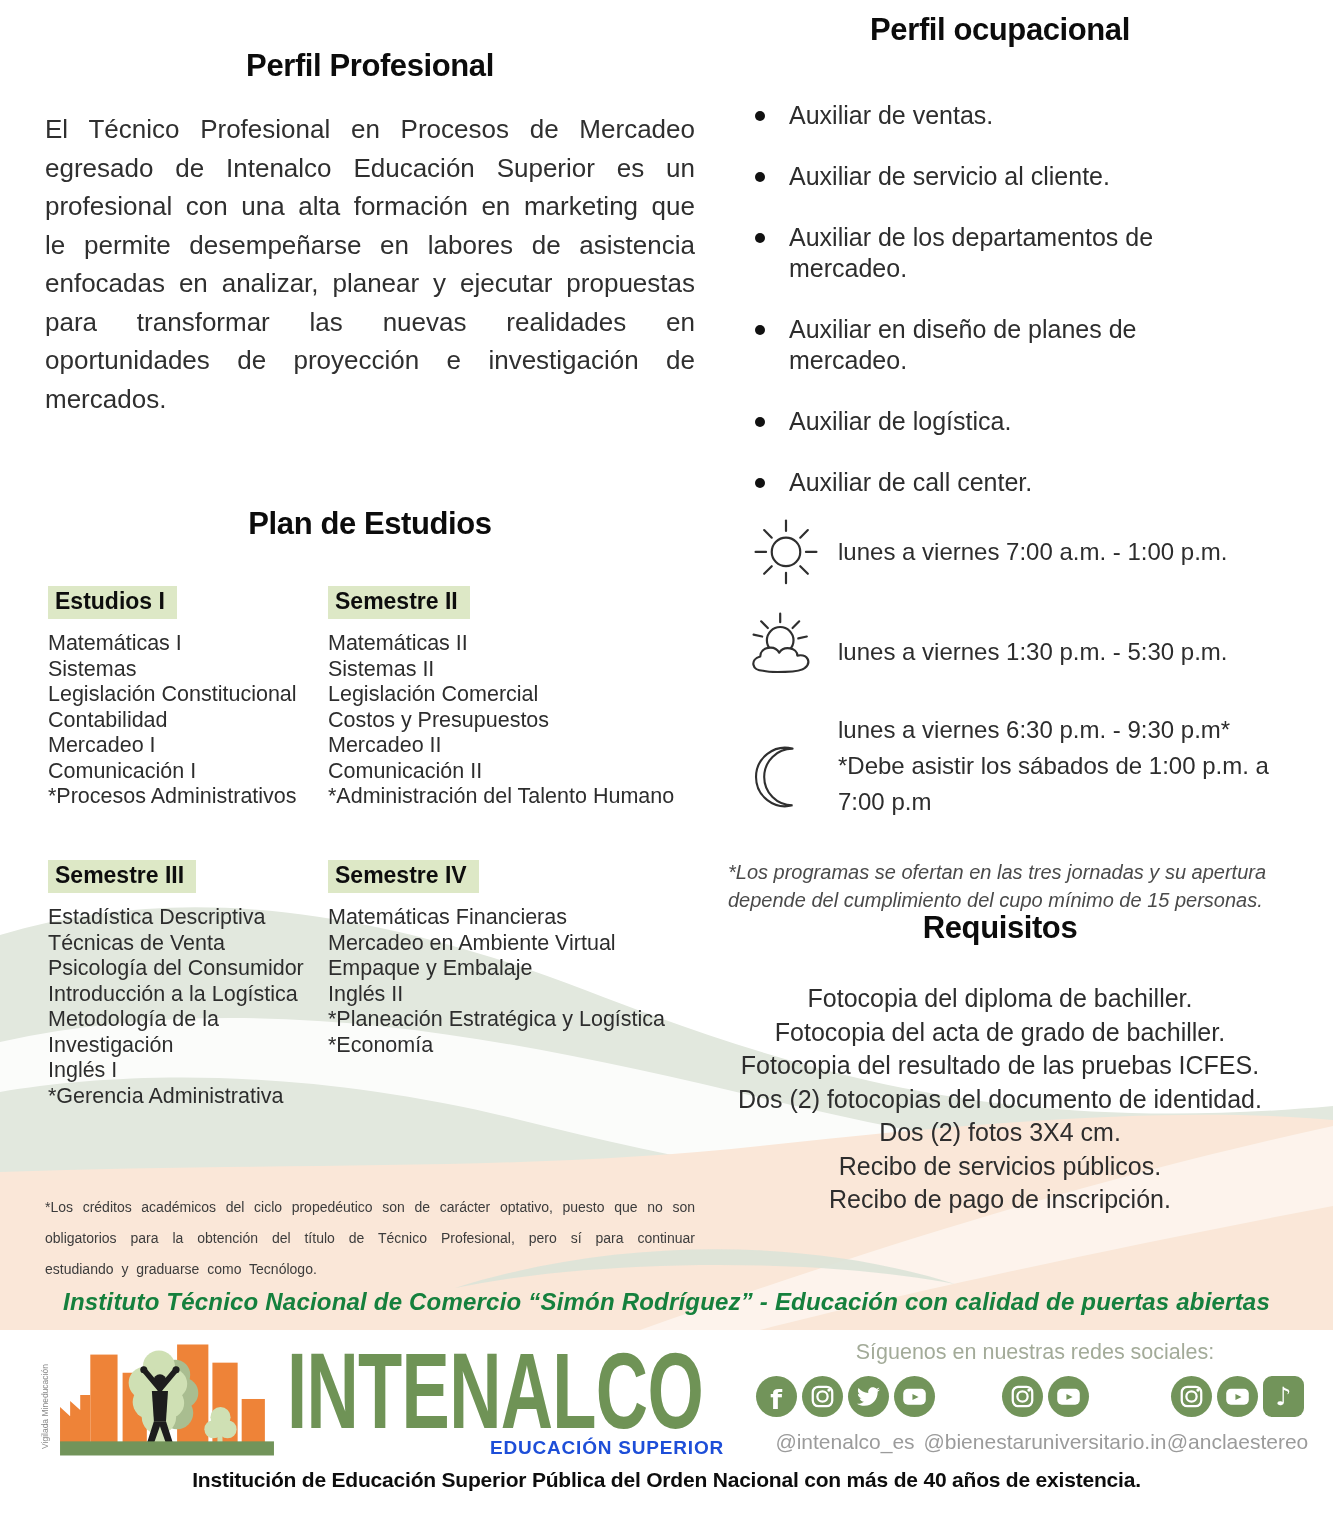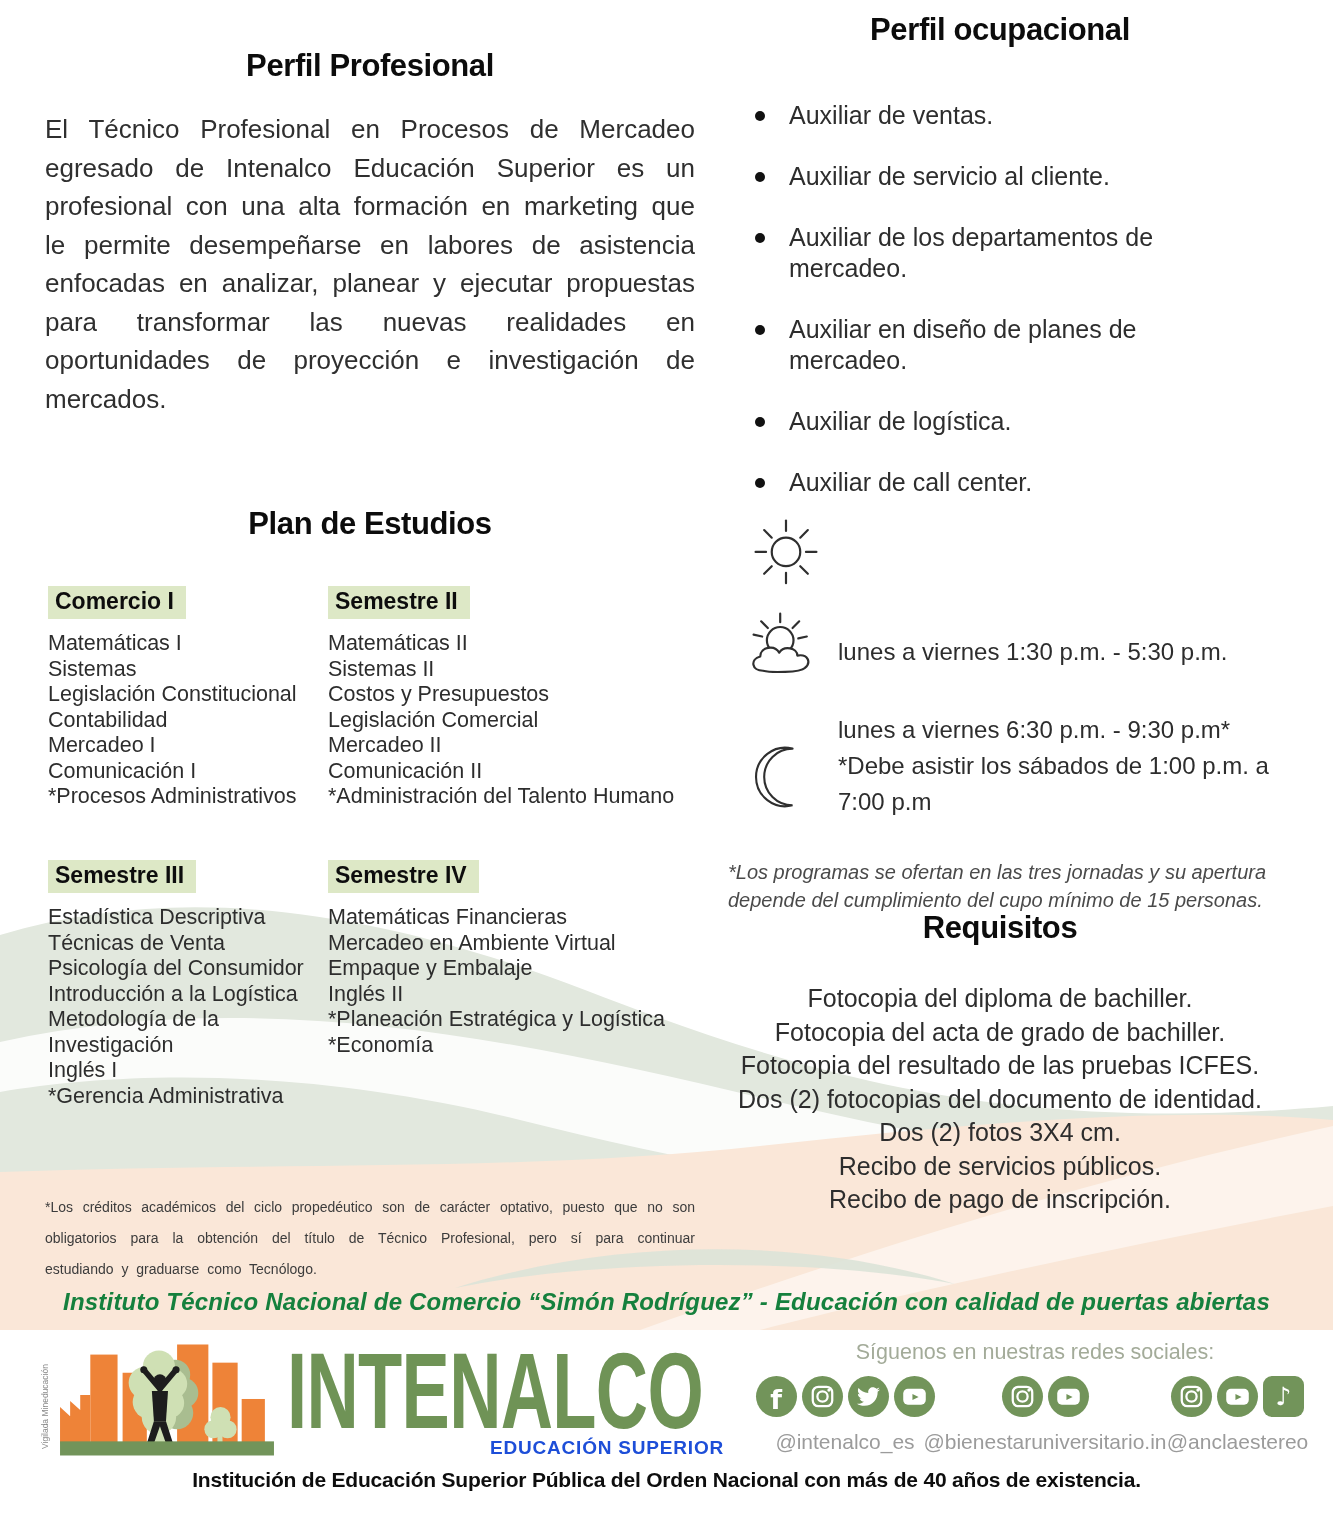--- a/index.html
+++ b/index.html
@@ -62,36 +62,36 @@
     <path d="M455,1288 C620,1236 810,1238 955,1284 C820,1258 600,1258 455,1288 Z" fill="#dbe3d8" opacity="0.9"></path>
   </svg>
 
   <h1 class="sec-title" style="left:45px;top:48px;width:650px;">Perfil Profesional</h1>
 
   <p class="para abs" style="left:45px;top:110px;width:650px;">El Técnico Profesional en Procesos de Mercadeo egresado de Intenalco Educación Superior es un profesional con una alta formación en marketing que le permite desempeñarse en labores de asistencia enfocadas en analizar, planear y ejecutar propuestas para transformar las nuevas realidades en oportunidades de proyección e investigación de mercados.</p>
 
   <h1 class="sec-title" style="left:45px;top:506px;width:650px;">Plan de Estudios</h1>
 
   <div class="sem" style="left:48px;top:586px;width:285px;">
-    <span class="sem-label">Comercio I</span>
+    <span class="sem-label">Estudios I</span>
     <div class="course">Matemáticas I</div>
     <div class="course">Sistemas</div>
     <div class="course">Legislación Constitucional</div>
     <div class="course">Contabilidad</div>
     <div class="course">Mercadeo I</div>
     <div class="course">Comunicación I</div>
     <div class="course">*Procesos Administrativos</div>
   </div>
 
   <div class="sem" style="left:328px;top:586px;width:385px;">
     <span class="sem-label">Semestre II</span>
     <div class="course">Matemáticas II</div>
     <div class="course">Sistemas II</div>
+    <div class="course">Legislación Comercial</div>
     <div class="course">Costos y Presupuestos</div>
-    <div class="course">Legislación Comercial</div>
     <div class="course">Mercadeo II</div>
     <div class="course">Comunicación II</div>
     <div class="course">*Administración del Talento Humano</div>
   </div>
 
   <div class="sem" style="left:48px;top:860px;width:290px;">
     <span class="sem-label">Semestre III</span>
     <div class="course">Estadística Descriptiva</div>
     <div class="course">Técnicas de Venta</div>
     <div class="course">Psicología del Consumidor</div>
@@ -131,20 +131,21 @@
       <path d="M40,20 L40,9"></path>
         <path d="M55,27 L63,19"></path>
         <path d="M61,42 L72,42"></path>
         <path d="M55,57 L63,65"></path>
       <path d="M40,64 L40,75"></path>
         <path d="M25,57 L17,65"></path>
         <path d="M19,42 L8,42"></path>
         <path d="M25,27 L17,19"></path>
     </g>
   </svg>
+  <div class="hor-text" style="left:838px;top:534px;width:470px;">lunes a viernes 7:00 a.m. - 1:00 p.m.</div>
 
   <svg class="abs" style="left:740px;top:608px;" width="88" height="78" viewBox="0 0 92 82">
     <g stroke="#2f2f2f" stroke-width="2.3" fill="none" stroke-linecap="round">
       <circle cx="42" cy="34" r="14"></circle>
       <path d="M42,15 L42,6"></path>
         <path d="M55,21 L62,14"></path>
         <path d="M61,32 L70,30"></path>
         <path d="M29,21 L22,14"></path>
         <path d="M23,30 L14,28"></path>
     </g>

